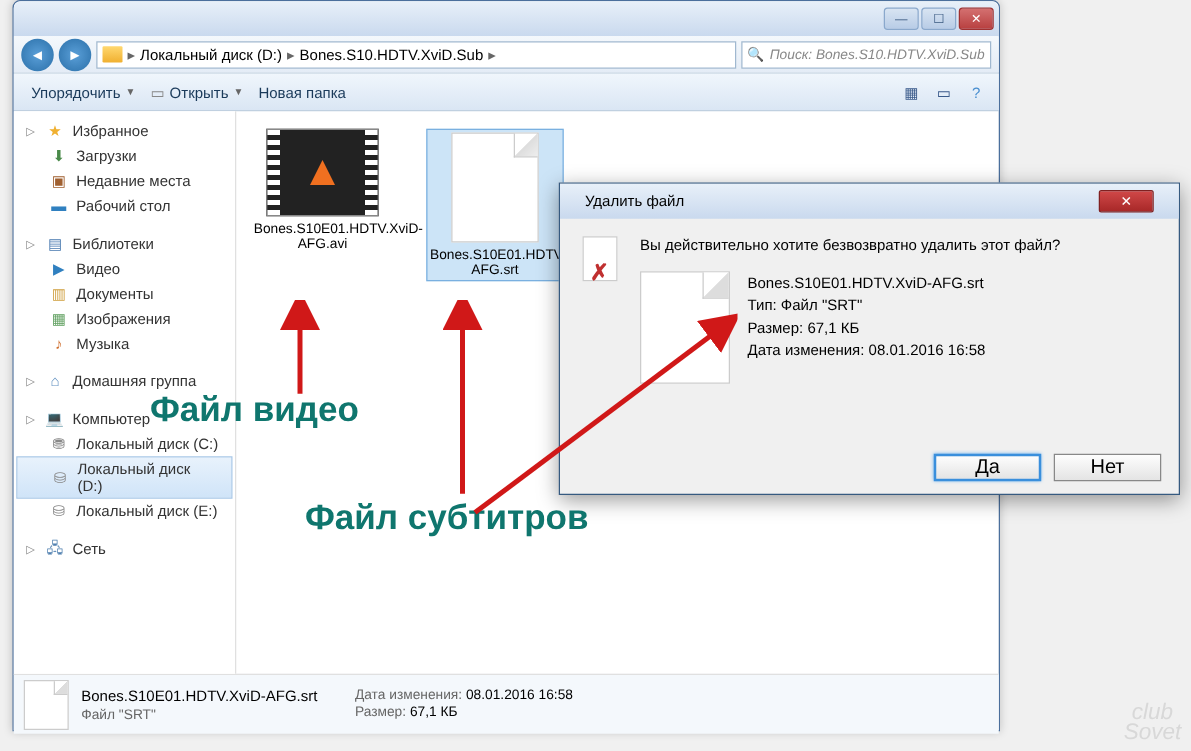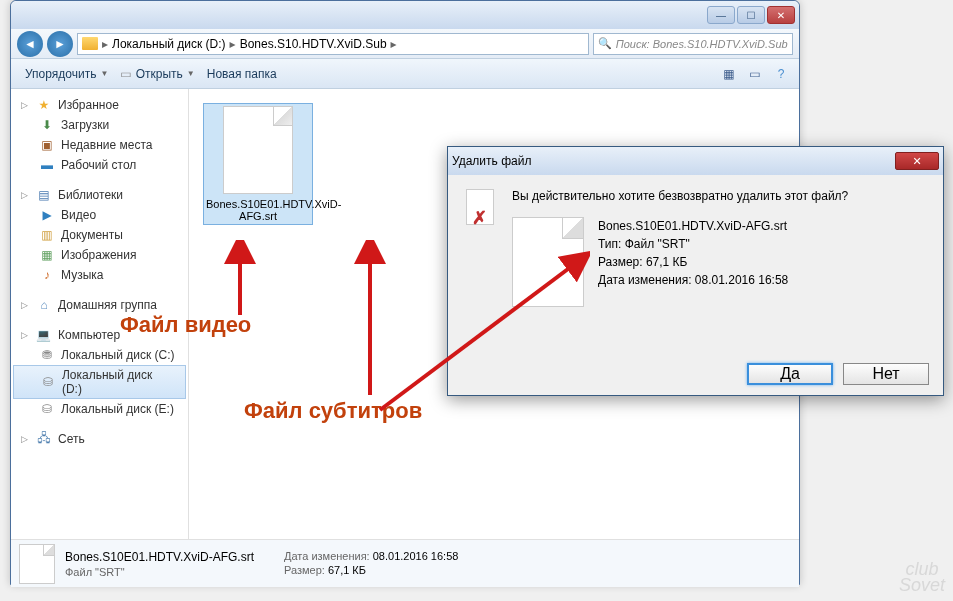--- a/index.html
+++ b/index.html
@@ -63,36 +63,36 @@
 .det-ico::before { content: ""; position: absolute; top: 0; right: 0; width: 10px; height: 10px; background: linear-gradient(135deg,#fff 48%,#ddd 50%); border-left: 1px solid #ccc; border-bottom: 1px solid #ccc; }
 .det-cols { display: flex; gap: 30px; }
 .det-col { display: flex; flex-direction: column; gap: 2px; }
 .det-name { font-size: 12px; }
 .det-lab { color: #666; }
 
 .dialog {
   position: absolute; left: 447px; top: 146px; width: 497px; height: 250px;
   background: #f0f0f0; border: 1px solid #365a80; box-shadow: 0 4px 16px rgba(0,0,0,.4);
 }
-.dlg-title { height: 28px; background: linear-gradient(#e8f0f9,#c9d9ee); display: flex; align-items: center; padding: 0 4px; font-size: 12px; }
+.dlg-title { height: 28px; background: linear-gradient(#e8f0f9,#c9d9ee); display: flex; align-items: center; padding: 0 20px; font-size: 12px; }
 .dlg-close { margin-left: auto; width: 44px; height: 18px; background: linear-gradient(#d04848,#a82828); border: 1px solid #802020; border-radius: 2px; color: #fff; display: flex; align-items: center; justify-content: center; font-size: 11px; }
 .dlg-body { padding: 14px 18px; display: flex; gap: 14px; font-size: 12px; }
 .dlg-warn-ico { width: 32px; height: 40px; position: relative; flex-shrink: 0; }
 .dlg-warn-ico .pg { width: 28px; height: 36px; background: #fff; border: 1px solid #ccc; position: absolute; }
 .dlg-warn-ico .x { position: absolute; bottom: 0; left: 6px; color: #c03030; font-size: 18px; font-weight: bold; }
 .dlg-msg { flex: 1; }
 .dlg-file { display: flex; gap: 14px; margin-top: 14px; }
 .dlg-thumb { width: 72px; height: 90px; background: #fff; border: 1px solid #ccc; position: relative; }
 .dlg-thumb::before { content: ""; position: absolute; top: 0; right: 0; width: 20px; height: 20px; background: linear-gradient(135deg,#fff 48%,#ddd 50%); border-left: 1px solid #ccc; border-bottom: 1px solid #ccc; }
 .dlg-info div { line-height: 1.5; }
 .dlg-btns { position: absolute; bottom: 10px; right: 14px; display: flex; gap: 10px; }
 .dlg-btn { width: 86px; height: 22px; background: linear-gradient(#fdfdfd,#e4e4e4); border: 1px solid #888; font-size: 16px; display: flex; align-items: center; justify-content: center; }
 .dlg-btn.focus { border: 2px solid #3a8fdc; box-shadow: 0 0 3px #6ab0f0; }
 
-.annot { position: absolute; color: #c2410c; font-weight: bold; font-size: 22px; pointer-events: none; }
+.annot { position: absolute; color: #0f766e; font-weight: bold; font-size: 28px; pointer-events: none; }
 .arrow-svg { position: absolute; pointer-events: none; }
 
 .watermark { position: absolute; right: 8px; bottom: 8px; color: #d8d8d8; font-family: cursive; font-size: 18px; font-style: italic; line-height: .9; text-align: center; }
 </style>
 </head>
 <body>
 
 <div class="explorer">
   <div class="titlebar">
     <div class="win-btns">
@@ -210,20 +210,26 @@
       <div class="sb-group">
         <div class="sb-head">
             <span class="tri">▷</span>
             <span class="sb-ico" style="color:#5080b0">🖧</span>
             <span>Сеть</span>
           </div>
       </div>
     </div>
 
     <div class="content">
+      <div class="file">
+        <div class="thumb-video">
+            <div class="vlc-cone"></div>
+          </div>
+        <div>Bones.S10E01.HDTV.XviD-AFG.avi</div>
+      </div>
       <div class="file sel">
         <div class="thumb-blank"></div>
         <div>Bones.S10E01.HDTV.XviD-AFG.srt</div>
       </div>
     </div>
   </div>
 
   <div class="details">
     <div class="det-ico"></div>
     <div class="det-cols">

